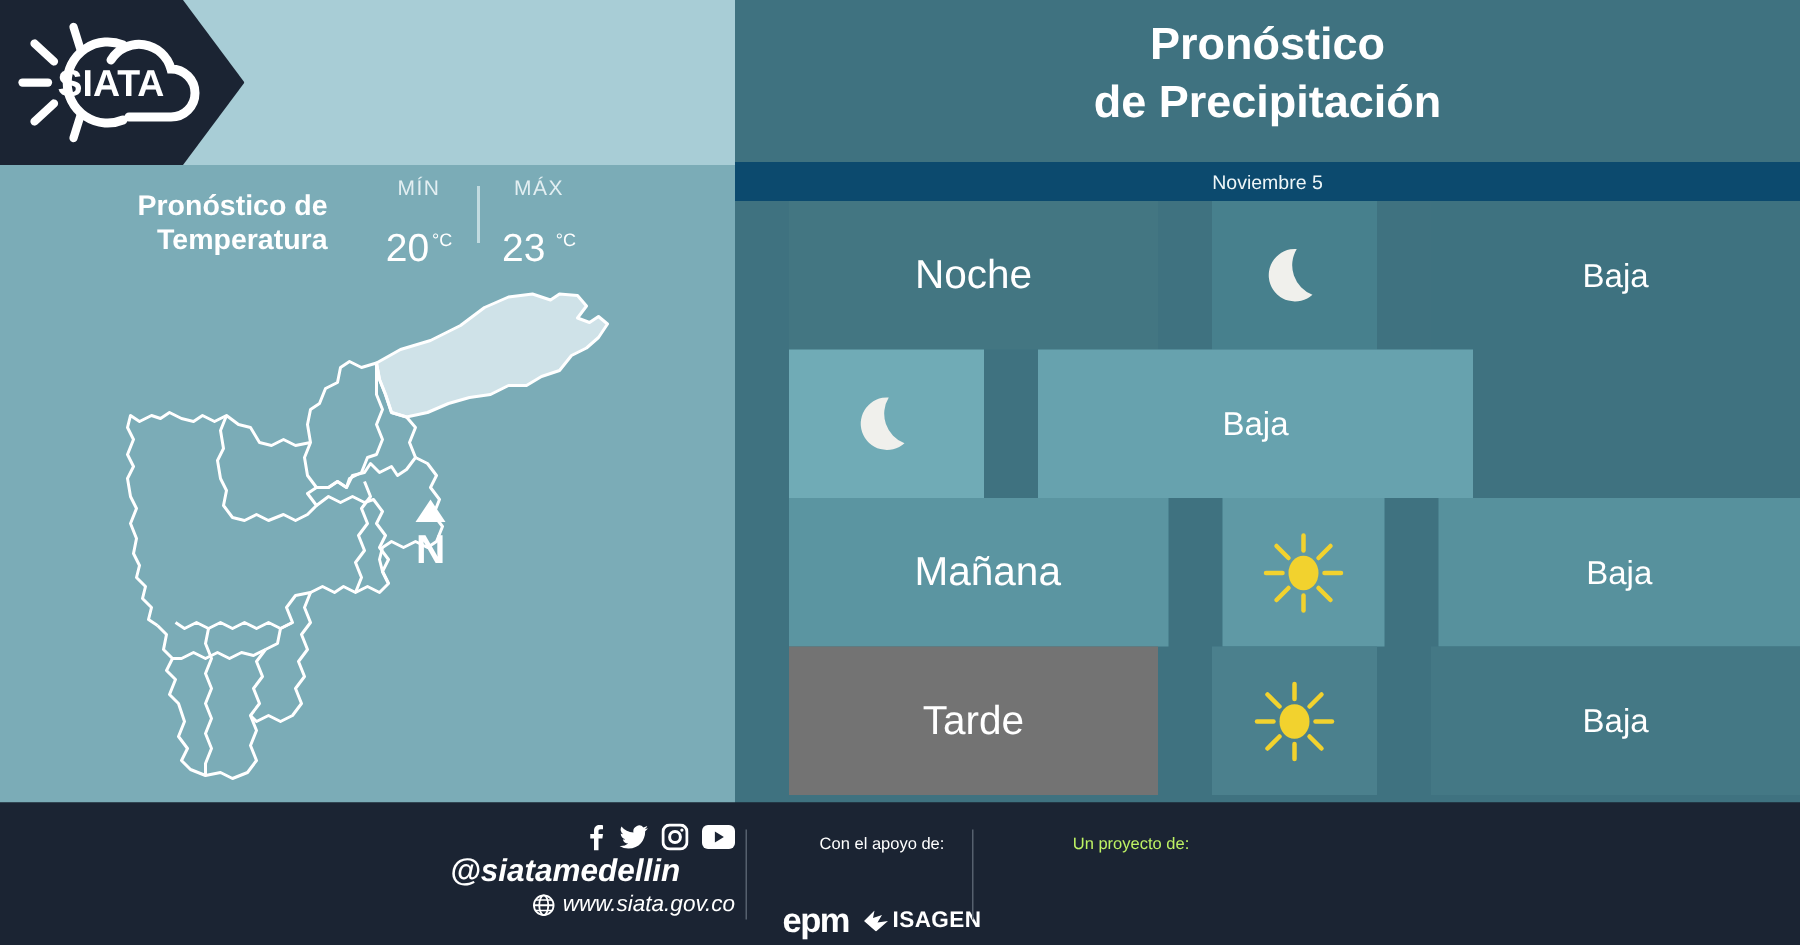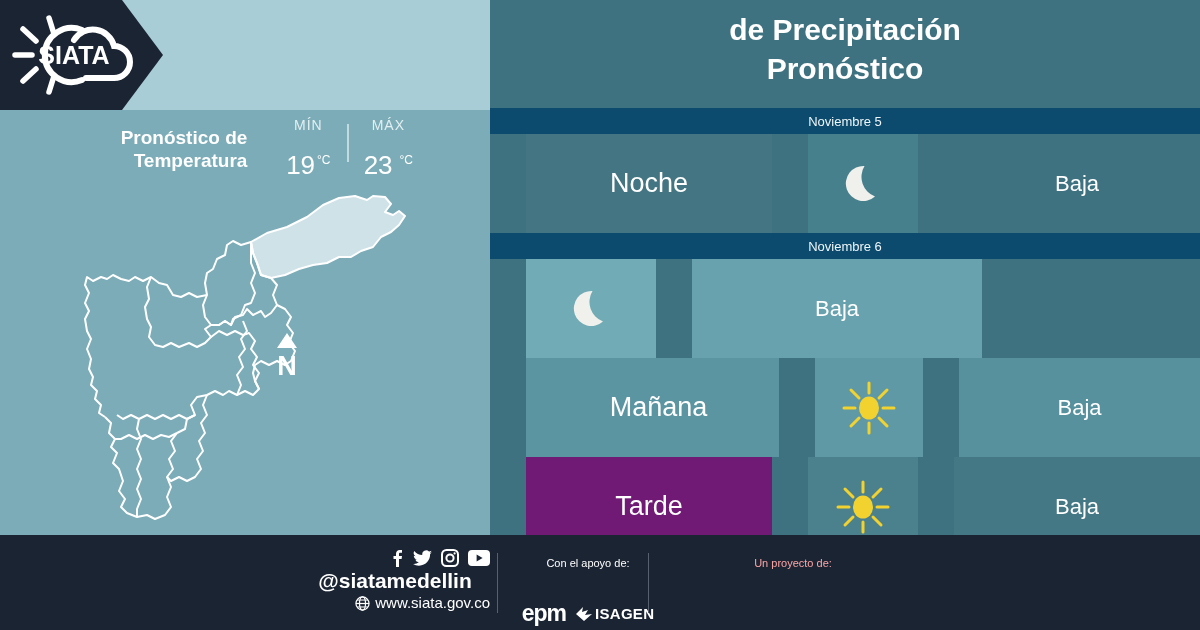--- a/index.html
+++ b/index.html
@@ -17,21 +17,21 @@
     position:absolute;left:170px;top:0;width:320px;height:110px;
     display:flex;align-items:center;justify-content:center;
     font-size:40px;font-weight:bold;color:#5c8f9b;letter-spacing:.5px;
   }
   .logo-shape{
     position:absolute;left:0;top:0;width:163px;height:110px;background:#1b2433;
     clip-path:polygon(0 0,122px 0,163px 55px,122px 110px,0 110px);
   }
   .logo-svg{position:absolute;left:10px;top:12px;}
 
-  .temp-block{position:absolute;left:0;top:118px;width:490px;height:62px;padding-left:29px;}
+  .temp-block{position:absolute;left:0;top:118px;width:490px;height:62px;}
   .temp-inner{display:flex;align-items:center;justify-content:center;gap:22px;height:62px;}
   .temp-label{
     color:#ffffff;font-weight:bold;font-size:19px;line-height:23px;text-align:right;
   }
   .minmax{display:flex;align-items:flex-start;gap:0px;}
   .mm-cell{display:flex;flex-direction:column;align-items:center;min-width:62px;padding:0 8px;}
   .mm-cap{font-size:14px;color:#e3eff2;letter-spacing:1px;margin-bottom:17px;}
   .mm-val{font-size:26px;color:#ffffff;display:flex;align-items:flex-start;}
   .mm-unit{font-size:12px;margin-left:2px;margin-top:3px;}
   .mm-unit.spaced{margin-left:7px;}
@@ -59,34 +59,34 @@
   
   .r-a .c-period{background:#437682;}
   .r-a .c-icon{background:#47808d;}
   .r-a .c-prob{background:#3e7280;}
   .r-b .c-period{background:#6ba7b3;}
   .r-b .c-icon{background:#70abb6;}
   .r-b .c-prob{background:#67a2ae;}
   .r-c .c-period{background:#5b95a1;padding-left:12px;}
   .r-c .c-icon{background:#5f99a5;}
   .r-c .c-prob{background:#57919d;}
-  .r-d .c-period{background:#701a75;}
+  .r-d .c-period{background:#737373;}
   .r-d .c-icon{background:#4b808d;}
   .r-d .c-prob{background:#447885;}
 
   
   .footer{position:absolute;left:0;top:535px;width:1200px;height:95px;background:#1b2433;}
-  .f-social{position:absolute;left:300px;top:14px;width:190px;color:#fff;text-align:center;}
+  .f-social{position:absolute;left:300px;top:14px;width:190px;color:#fff;text-align:left;font-style:italic;}
   .f-icons{display:flex;justify-content:flex-end;gap:9px;align-items:center;margin-bottom:2px;}
   .f-handle{font-size:21px;font-weight:bold;line-height:24px;}
   .f-web{font-size:15px;line-height:20px;display:flex;align-items:center;justify-content:flex-end;gap:5px;}
   .vdiv{position:absolute;top:18px;width:1px;height:60px;background:#56606e;}
   .f-sup{position:absolute;left:513px;top:22px;width:150px;text-align:center;color:#fff;}
   .f-sup .cap{font-size:11px;margin-bottom:31px;}
-  .f-proj{position:absolute;left:718px;top:22px;width:150px;text-align:center;color:#fca5a5;}
+  .f-proj{position:absolute;left:679px;top:22px;width:150px;text-align:center;color:#bef264;}
   .f-proj .cap{font-size:11px;}
   .logo-row{display:flex;align-items:center;justify-content:center;gap:10px;}
   .epm-txt{font-size:23px;font-weight:bold;letter-spacing:-1px;}
   .isagen-txt{font-size:15px;font-weight:bold;letter-spacing:.3px;}
 </style>
 </head>
 <body>
 
 <div class="poster">
 
@@ -111,21 +111,21 @@
     <div class="temp-block">
       <div class="temp-inner">
         <div class="temp-label">
           <div>Pronóstico de</div>
           <div>Temperatura</div>
         </div>
         <div class="minmax">
           <div class="mm-cell">
             <div class="mm-cap">MÍN</div>
             <div class="mm-val">
-              <span>19</span>
+              <span>20</span>
               <span class="mm-unit">°C</span>
             </div>
           </div>
           <div class="mm-div"></div>
           <div class="mm-cell">
             <div class="mm-cap">MÁX</div>
             <div class="mm-val">
               <span>23</span>
               <span class="mm-unit spaced">°C</span>
             </div>
@@ -171,39 +171,38 @@
         <g>
           <path d="M232 148 L242 163 L222 163 Z" fill="#ffffff"></path>
           <text x="232" y="190" text-anchor="middle" fill="#ffffff" font-family="Liberation Sans, sans-serif" font-size="27" font-weight="bold">N</text>
         </g>
       </svg>
     </div>
   </div>
 
   <div class="right-panel">
     <div class="right-title">
+      <div>Pronóstico</div>
       <div>de Precipitación</div>
-      <div>Pronóstico</div>
     </div>
 
     <div class="rows">
 
       <div class="date-band">Noviembre 5</div>
 
       <div class="frow r-a">
         <div class="cell c-period">Noche</div>
         <div class="cell c-icon">
           <svg width="56" height="56" viewBox="0 0 56 56">
             <path d="M40 40.5 A17.5 17.5 0 1 1 29.5 10 A21 21 0 0 0 40 40.5 Z" fill="#f0f0ec"></path>
           </svg>
         </div>
         <div class="cell c-prob">Baja</div>
       </div>
 
-      <div class="date-band">Noviembre 6</div>
 
       <div class="frow r-b">
         <div class="cell c-icon">
           <svg width="56" height="56" viewBox="0 0 56 56">
             <path d="M40 40.5 A17.5 17.5 0 1 1 29.5 10 A21 21 0 0 0 40 40.5 Z" fill="#f0f0ec"></path>
           </svg>
         </div>
         <div class="cell c-prob">Baja</div>
       </div>
 

